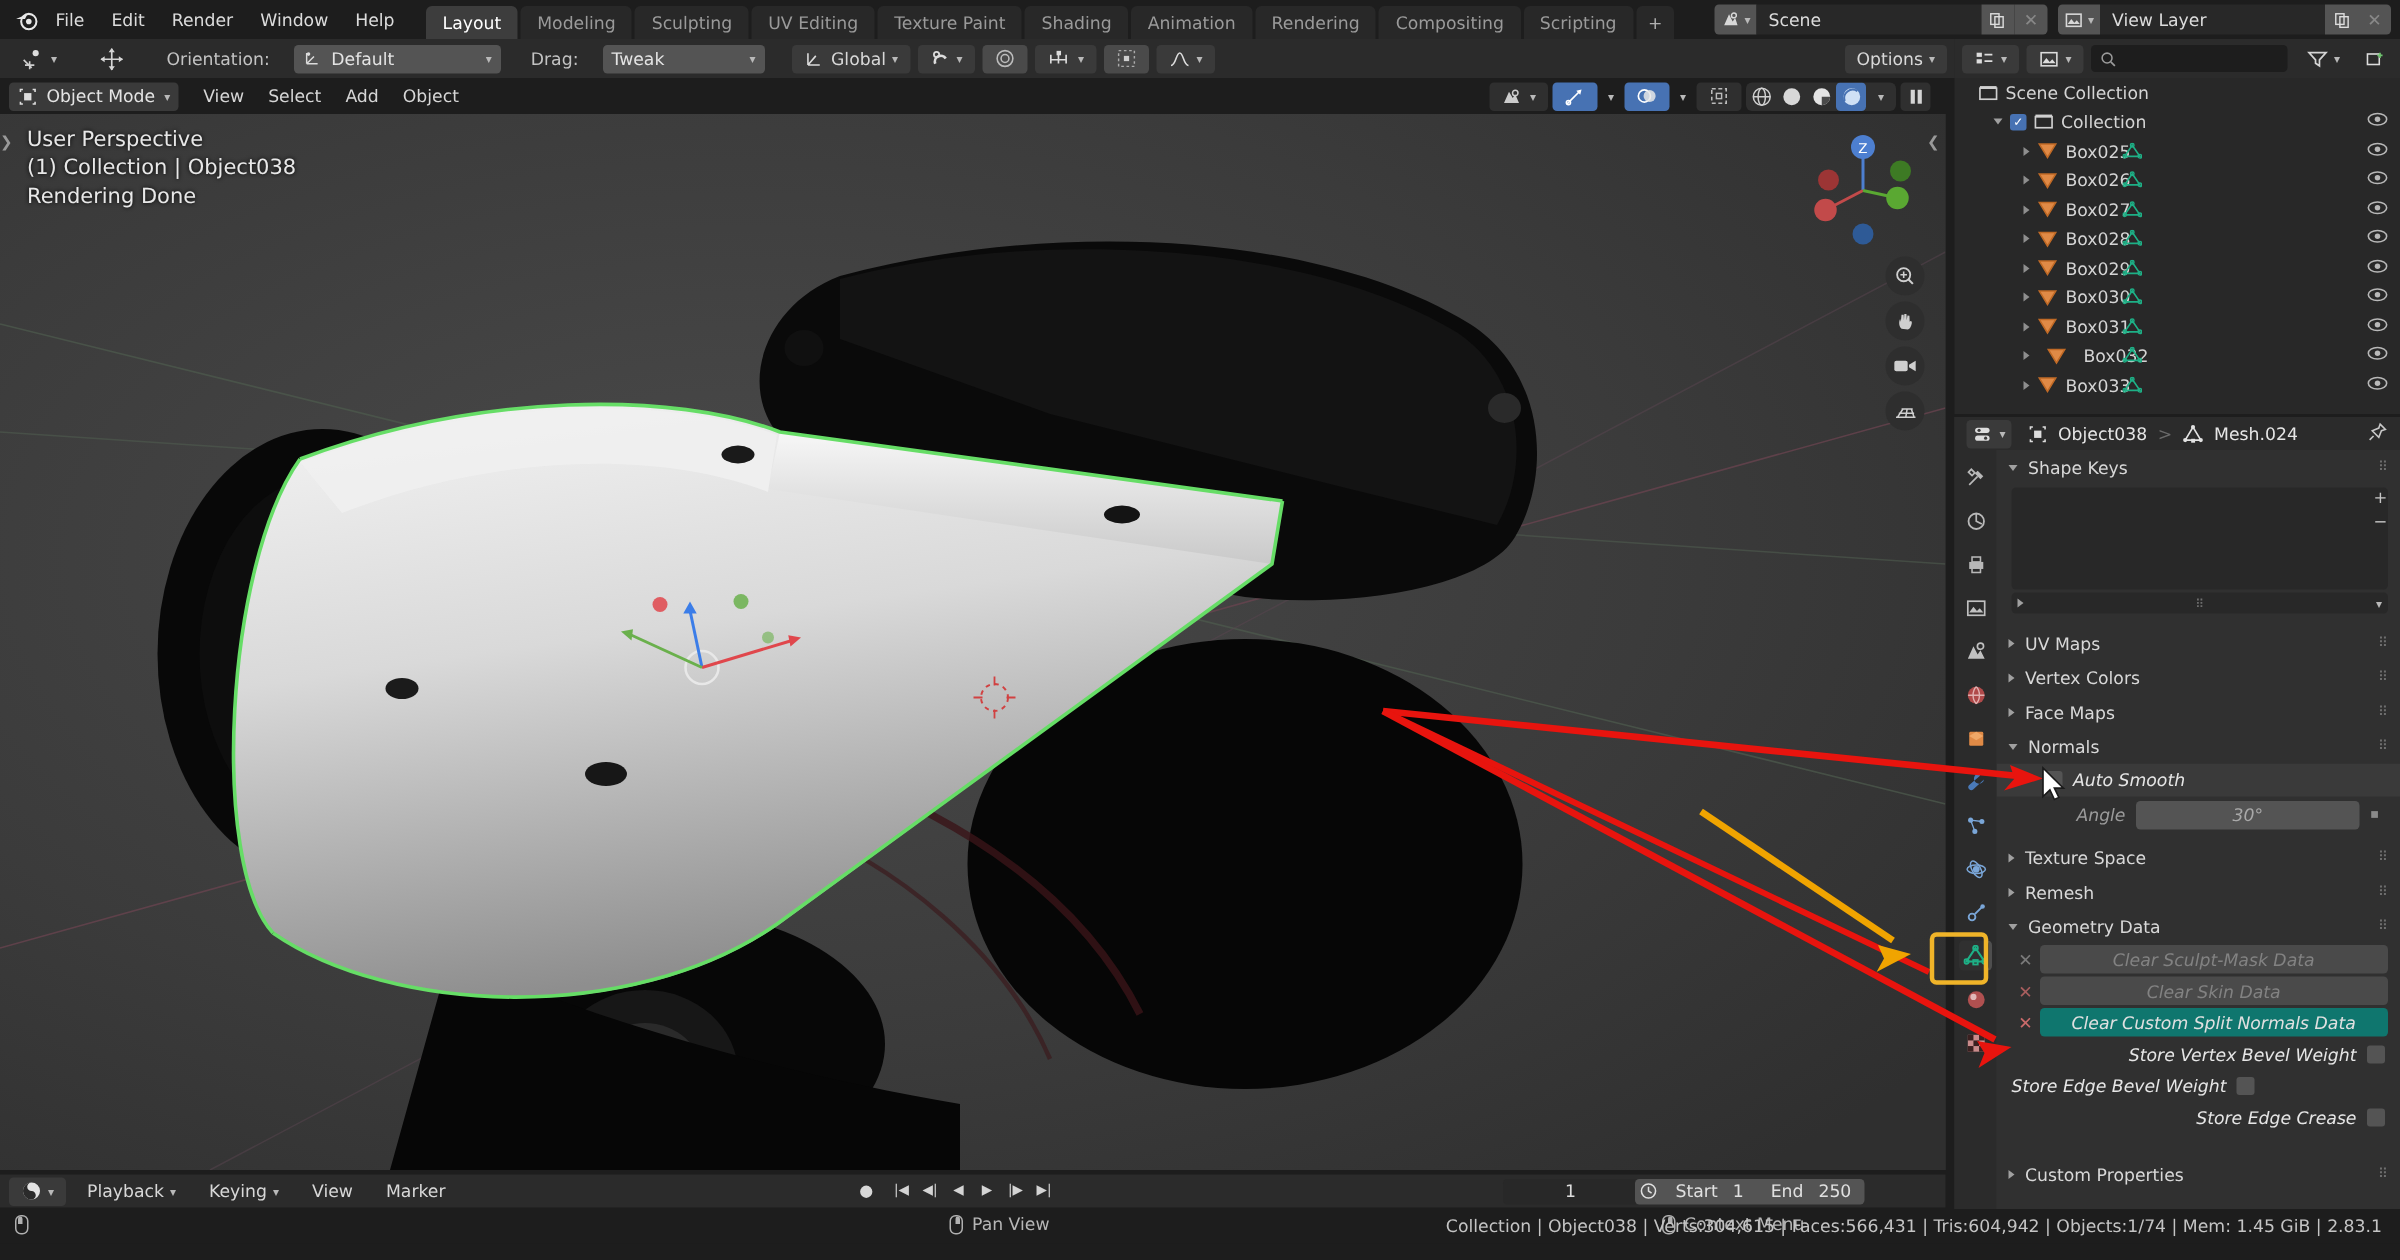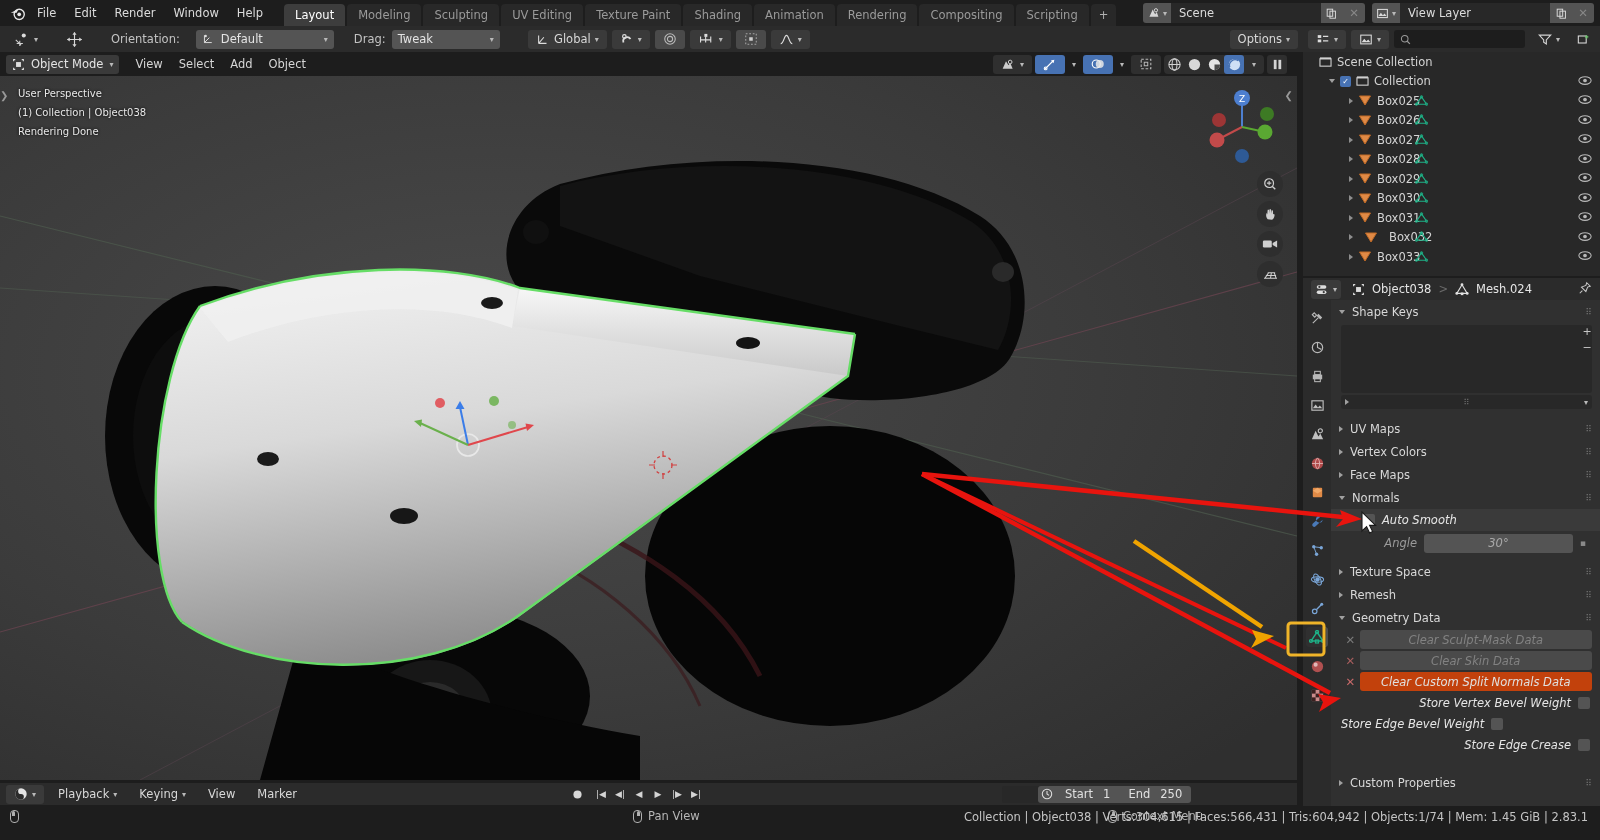--- a/index.html
+++ b/index.html
@@ -65,21 +65,21 @@
             border-radius:3px; color:#d6d6d6;}
   .toggle-on { background:#4772b3; border-radius:3px; }
   .icobox { width:20px; height:19px; display:flex; align-items:center; justify-content:center;}
 
   
   #viewport {
     position:absolute; left:0; top:76px; width:1297px; height:704px;
     background:#393939; overflow:hidden;
   }
   #vp-text { position:absolute; left:18px; top:8px; line-height:19px; color:#e8e8e8;
-             text-shadow:0 0 3px #000; font-size:10px; }
+             text-shadow:0 0 3px #000; font-size:14px; }
   #vp-left-tab { position:absolute; left:0; top:14px; color:#999; font-size:10px; }
   #vp-right-tab { position:absolute; right:4px; top:14px; color:#999; font-size:10px; }
   .navbtn { position:absolute; right:14px; width:26px; height:26px; border-radius:50%;
             background:#2e2e2e; display:flex; align-items:center; justify-content:center;
             color:#cfcfcf; font-size:13px; }
 
   
   #timeline-head {
     position:absolute; left:0; top:783px; width:1297px; height:22px;
     background:#2b2b2b; display:flex; align-items:center; padding:0 6px; gap:6px;
@@ -115,21 +115,21 @@
                 background:#2b2b2b; display:flex; flex-direction:column;
                 align-items:center; padding-top:8px; gap:9px; }
   .ptab { width:22px; height:20px; display:flex; align-items:center; justify-content:center;
           border-radius:3px; font-size:12px; }
   #props-body { position:absolute; left:28px; top:22px; width:269px; height:506px;
                 background:#303030; overflow:hidden; }
   .pan-head { height:23px; display:flex; align-items:center; gap:7px; padding-left:8px;
               color:#d8d8d8; background:#303030; position:relative;}
   .pan-head .grip { position:absolute; right:7px; color:#6e6e6e; font-size:9px; letter-spacing:1px;}
   .prow { height:22px; display:flex; align-items:center; padding:0 10px; gap:7px;font-style:italic; }
-  .opbtn { height:19px; background:#c2410c; border-radius:3px; display:flex;
+  .opbtn { height:19px; background:#0f766e; border-radius:3px; display:flex;
            align-items:center; justify-content:center; color:#e0e0e0; width:100%; }
   .opbtn.dis { background:#4a4a4a; color:#828282; }
   .valfield { background:#545454; border-radius:3px; height:19px; flex:1;
               display:flex; align-items:center; justify-content:center; color:#e8e8e8; }
   .cbox { width:12px; height:12px; background:#545454; border-radius:2px; }
   .lbl-r { text-align:right; color:#d0d0d0; }
 
   
   #statusbar { position:absolute; left:0; top:806px; width:1600px; height:23px;
                background:#1d1d1d; }
@@ -236,21 +236,21 @@
       <span style="display:flex;align-items:flex-start;gap:6px">
         <svg width="13" height="13" viewBox="0 0 16 16">
           <path d="M3 13 L3 4 M3 13 L12 13 M3 13 L9 7" stroke="#dcdcdc" stroke-width="1.2" fill="none"></path>
           <circle cx="4.5" cy="5" r="1.5" fill="#dcdcdc"></circle>
         </svg>
         <span>Default</span>
       </span>
       <span class="chev">▾</span>
     </div>
     <span class="lbl" style="margin-left:14px">Drag:</span>
-    <div class="field" style="width:108px; justify-content:space-between">
+    <div class="field" style="width:108px; margin-left:10px; justify-content:space-between">
       <span>Tweak</span>
       <span class="chev">▾</span>
     </div>
 
     <div style="flex:1"></div>
     <div style="position:absolute; left:528px; display:flex; align-items:center; gap:5px">
       <div class="btn" style="background:#3a3a3a">
         <svg width="14" height="14" viewBox="0 0 16 16">
           <path d="M3 13 L3 4 M3 13 L12 13 M3 13 L9 6" stroke="#dcdcdc" stroke-width="1.2" fill="none"></path>
         </svg>
@@ -532,21 +532,21 @@
     <div style="position:absolute; left:592px; display:flex; align-items:center; gap:1px">
       <div class="tl-icobtn">|◀</div>
       <div class="tl-icobtn">◀|</div>
       <div class="tl-icobtn">◀</div>
       <div class="tl-icobtn">▶</div>
       <div class="tl-icobtn">|▶</div>
       <div class="tl-icobtn">▶|</div>
     </div>
 
     <div id="frame-field" style="position:absolute; left:1002px">1</div>
-    <div class="range-grp" style="position:absolute; left:1038px">
+    <div class="range-grp" style="position:absolute; left:1090px">
       <div class="tl-icobtn">
         <svg width="12" height="12" viewBox="0 0 14 14">
           <circle cx="7" cy="7" r="5.5" fill="none" stroke="#e0e0e0" stroke-width="1.2"></circle>
           <path d="M7 3.6 L7 7 L9.4 8.6" stroke="#e0e0e0" stroke-width="1.2" fill="none"></path>
         </svg>
       </div>
       <div class="cell">
         <span>Start</span>
         <span>1</span>
       </div>

